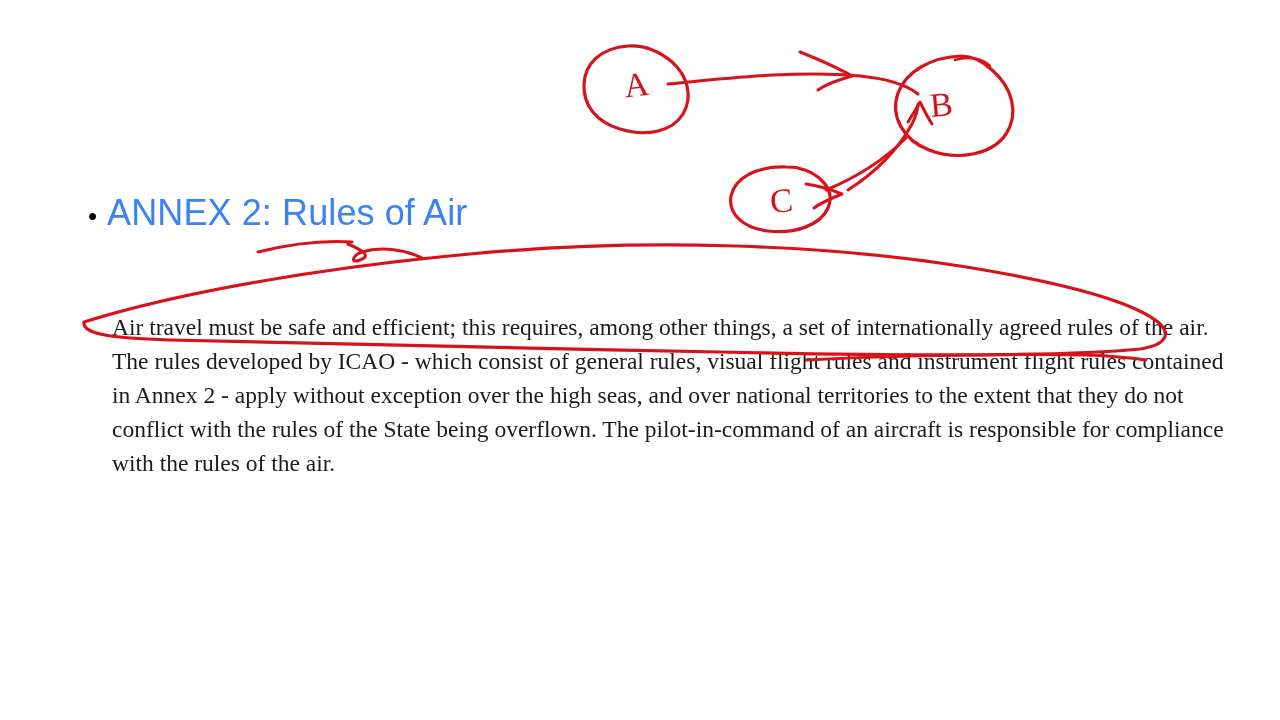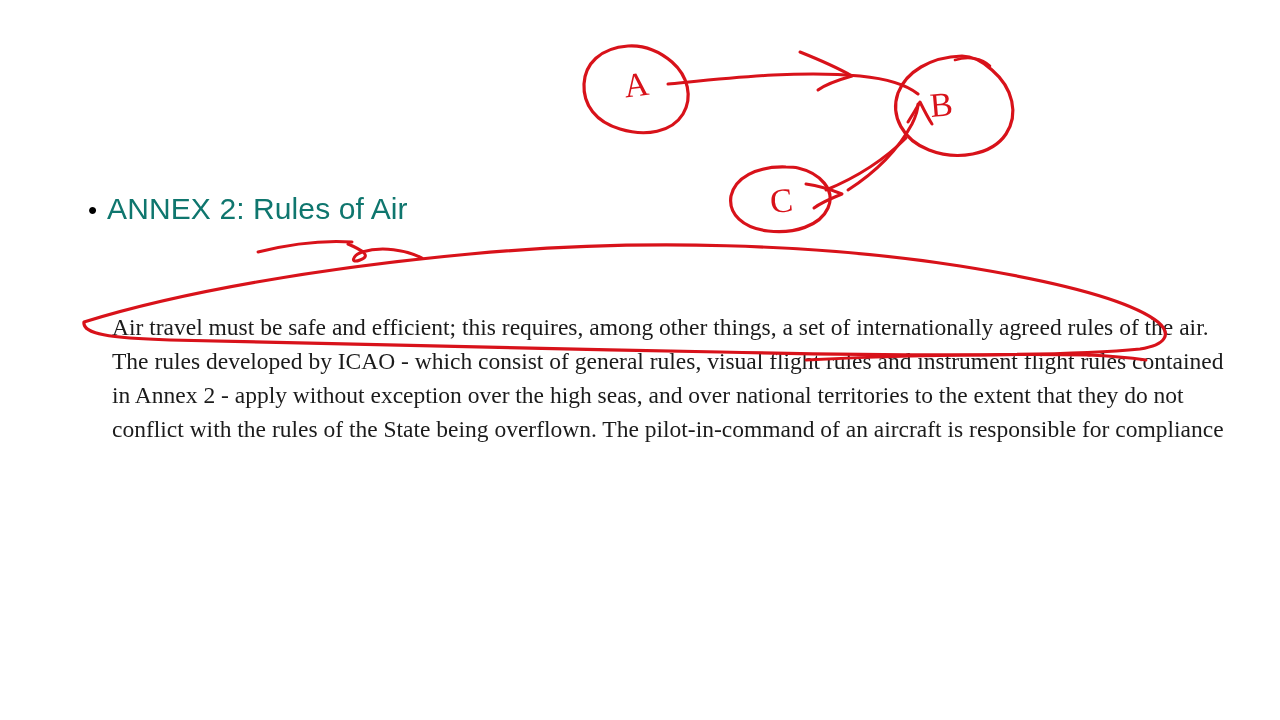--- a/index.html
+++ b/index.html
@@ -24,22 +24,22 @@
     display: flex;
     align-items: baseline;
     gap: 10px;
   }
   .bullet-dot {
     font-size: 26px;
     line-height: 1;
     color: #000000;
   }
   .bullet-text {
-    font-size: 30px;
-    color: #0f766e;
+    font-size: 36px;
+    color: #3b82f6;
     letter-spacing: 0.1px;
     white-space: nowrap;
   }
 
   
   .paragraph {
     position: absolute;
     left: 112px;
     top: 310px;
     width: 1050px;
@@ -83,20 +83,21 @@
   <div class="bullet-line">
     <span class="bullet-dot">•</span>
     <span class="bullet-text">ANNEX 2: Rules of Air</span>
   </div>
 
   <div class="paragraph">
     <div class="line">Air travel must be safe and efficient; this requires, among other things, a set of internationally agreed rules of the air.</div>
     <div class="line">The rules developed by ICAO - which consist of general rules, visual flight rules and instrument flight rules contained</div>
     <div class="line">in Annex 2 - apply without exception over the high seas, and over national territories to the extent that they do not</div>
     <div class="line">conflict with the rules of the State being overflown. The pilot-in-command of an aircraft is responsible for compliance</div>
+    <div class="line">with the rules of the air.</div>
   </div>
 
   <svg id="ink" viewBox="0 0 1280 720">
 
     <path stroke-width="3.2" d="M628 46 C600 48 585 64 584 84 C583 105 596 122 620 129 C646 137 672 132 683 114 C693 97 688 76 672 62 C659 51 643 45 628 46 Z"></path>
 
     <path stroke-width="3.2" d="M962 56 C930 57 906 72 898 93 C890 116 903 140 929 150 C957 161 992 155 1006 134 C1019 114 1013 88 992 70 C982 61 972 56 962 56 Z"></path>
     <path stroke-width="2.6" d="M955 60 C968 56 982 58 990 66"></path>
 
     <path stroke-width="3.2" d="M786 167 C756 166 735 178 731 196 C728 214 743 228 768 231 C794 234 820 226 828 208 C836 190 820 173 798 168 C794 167 790 167 786 167 Z"></path>

